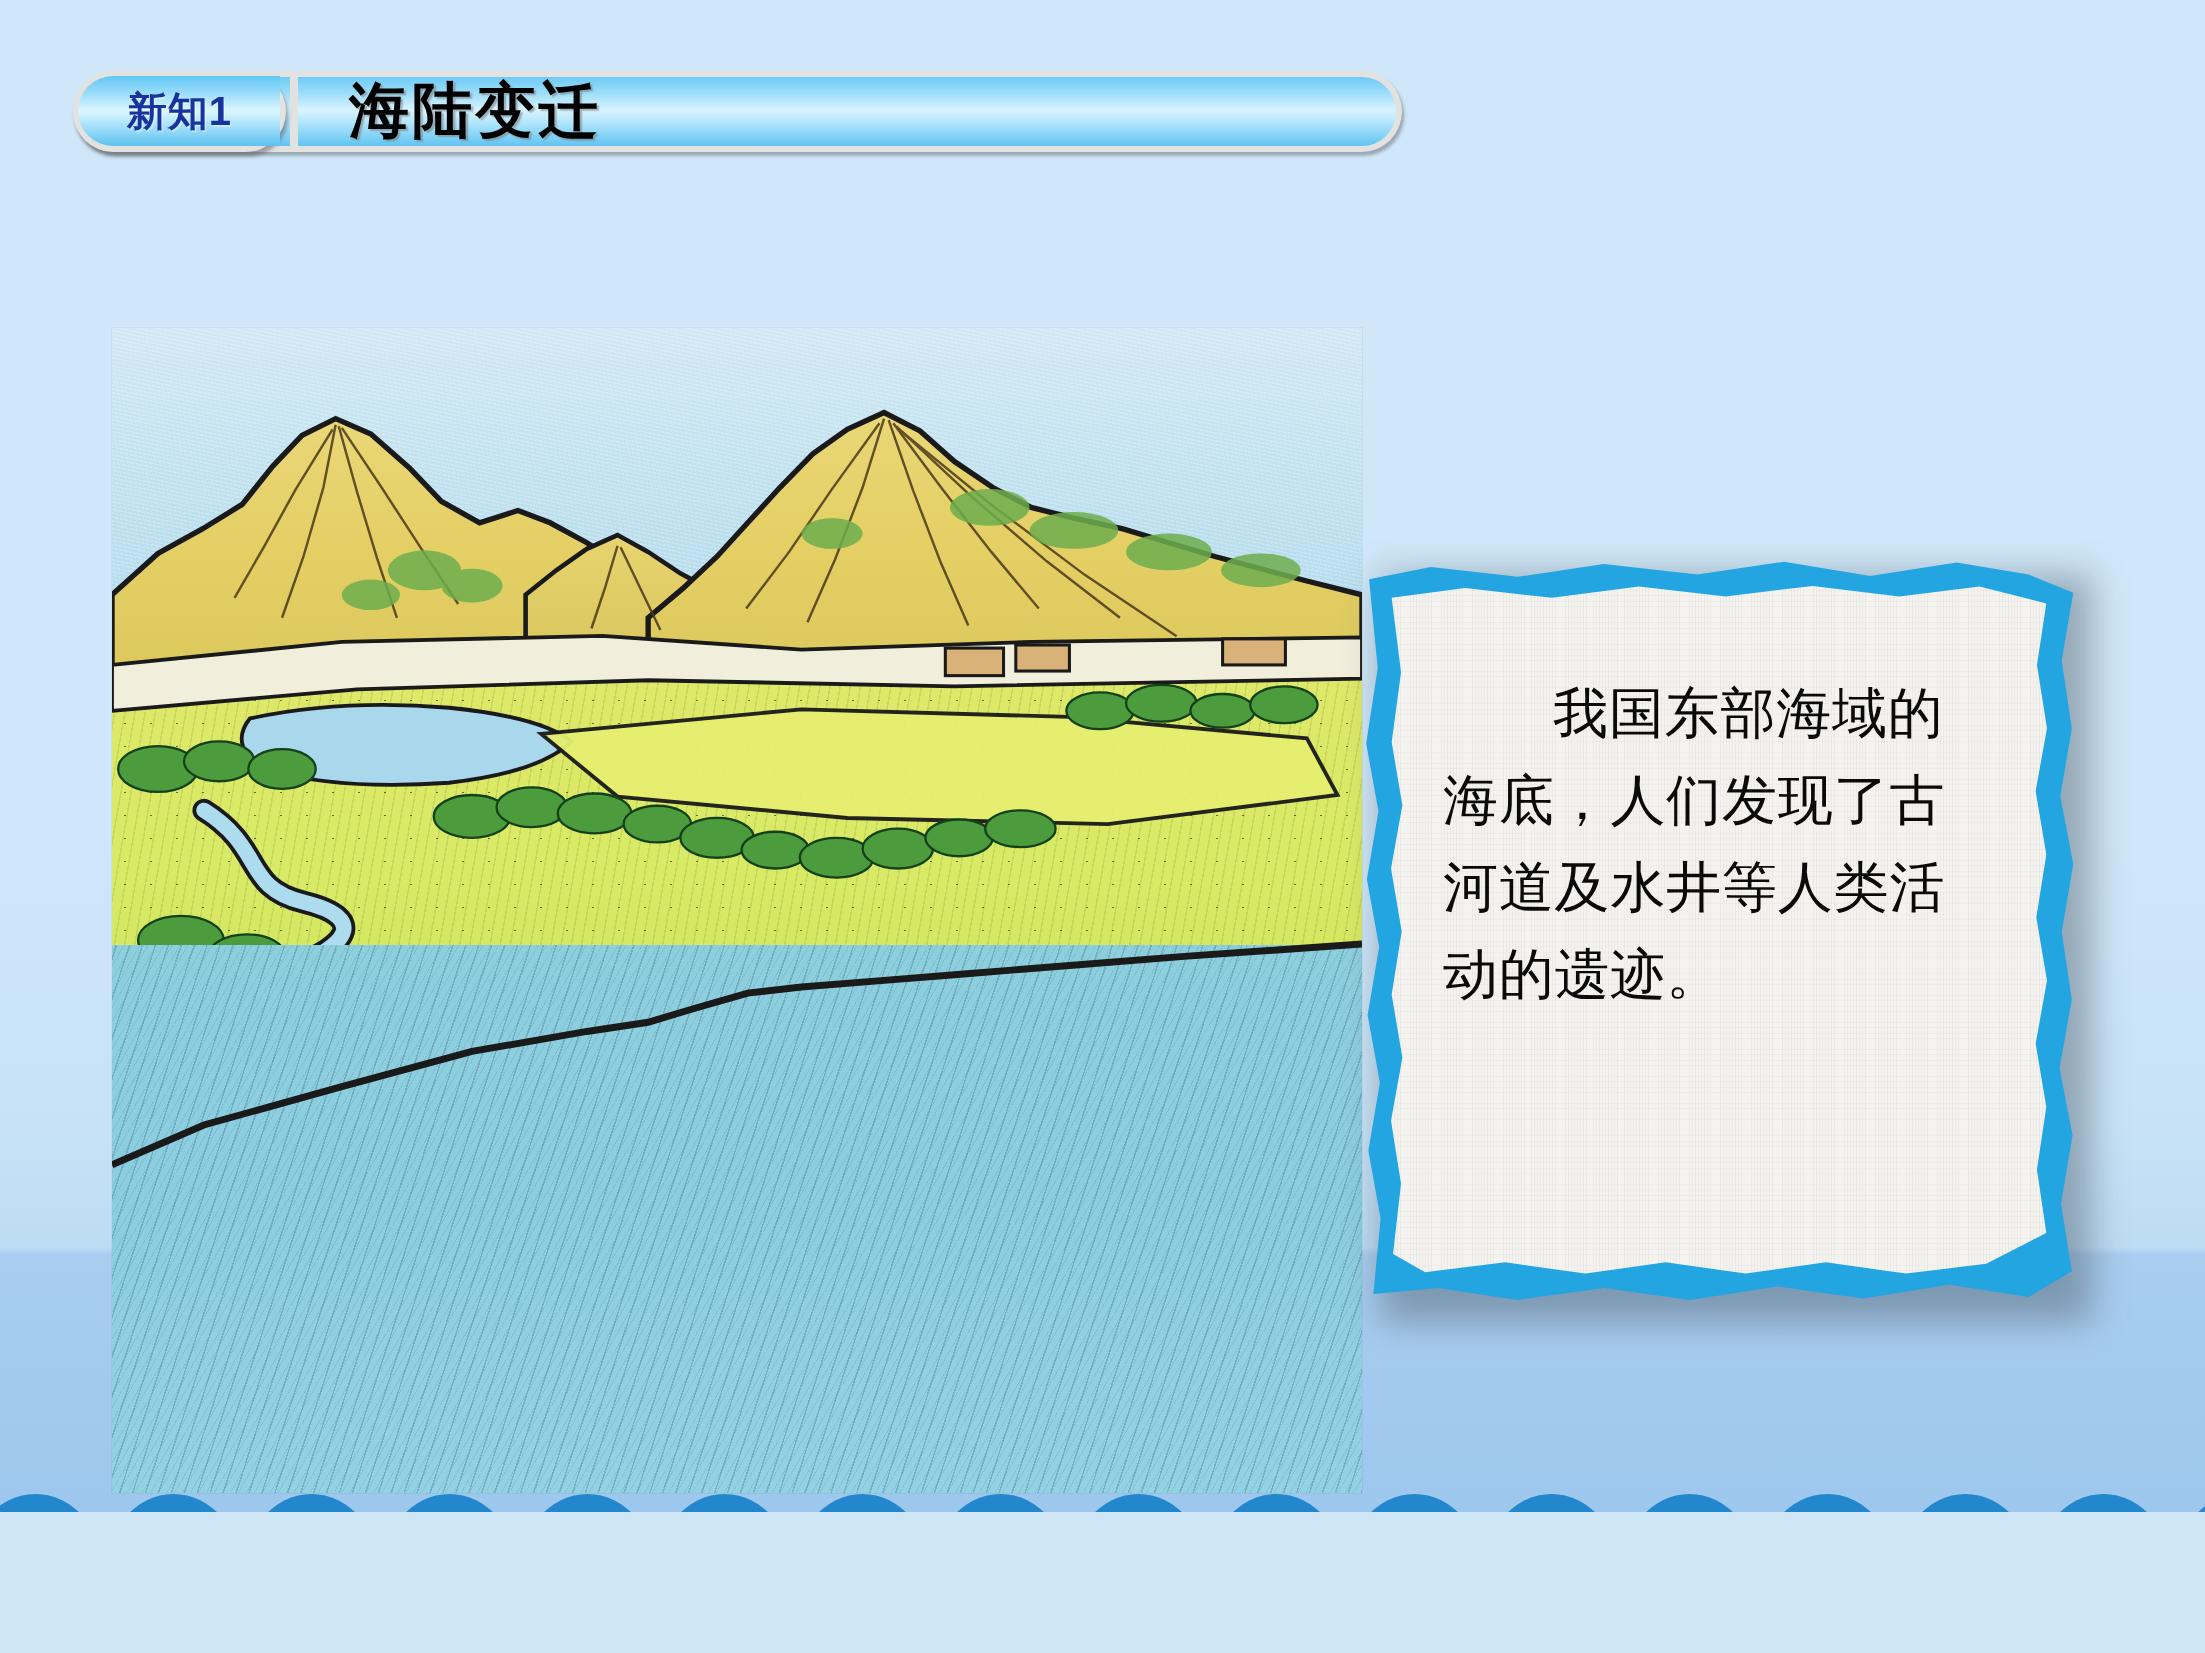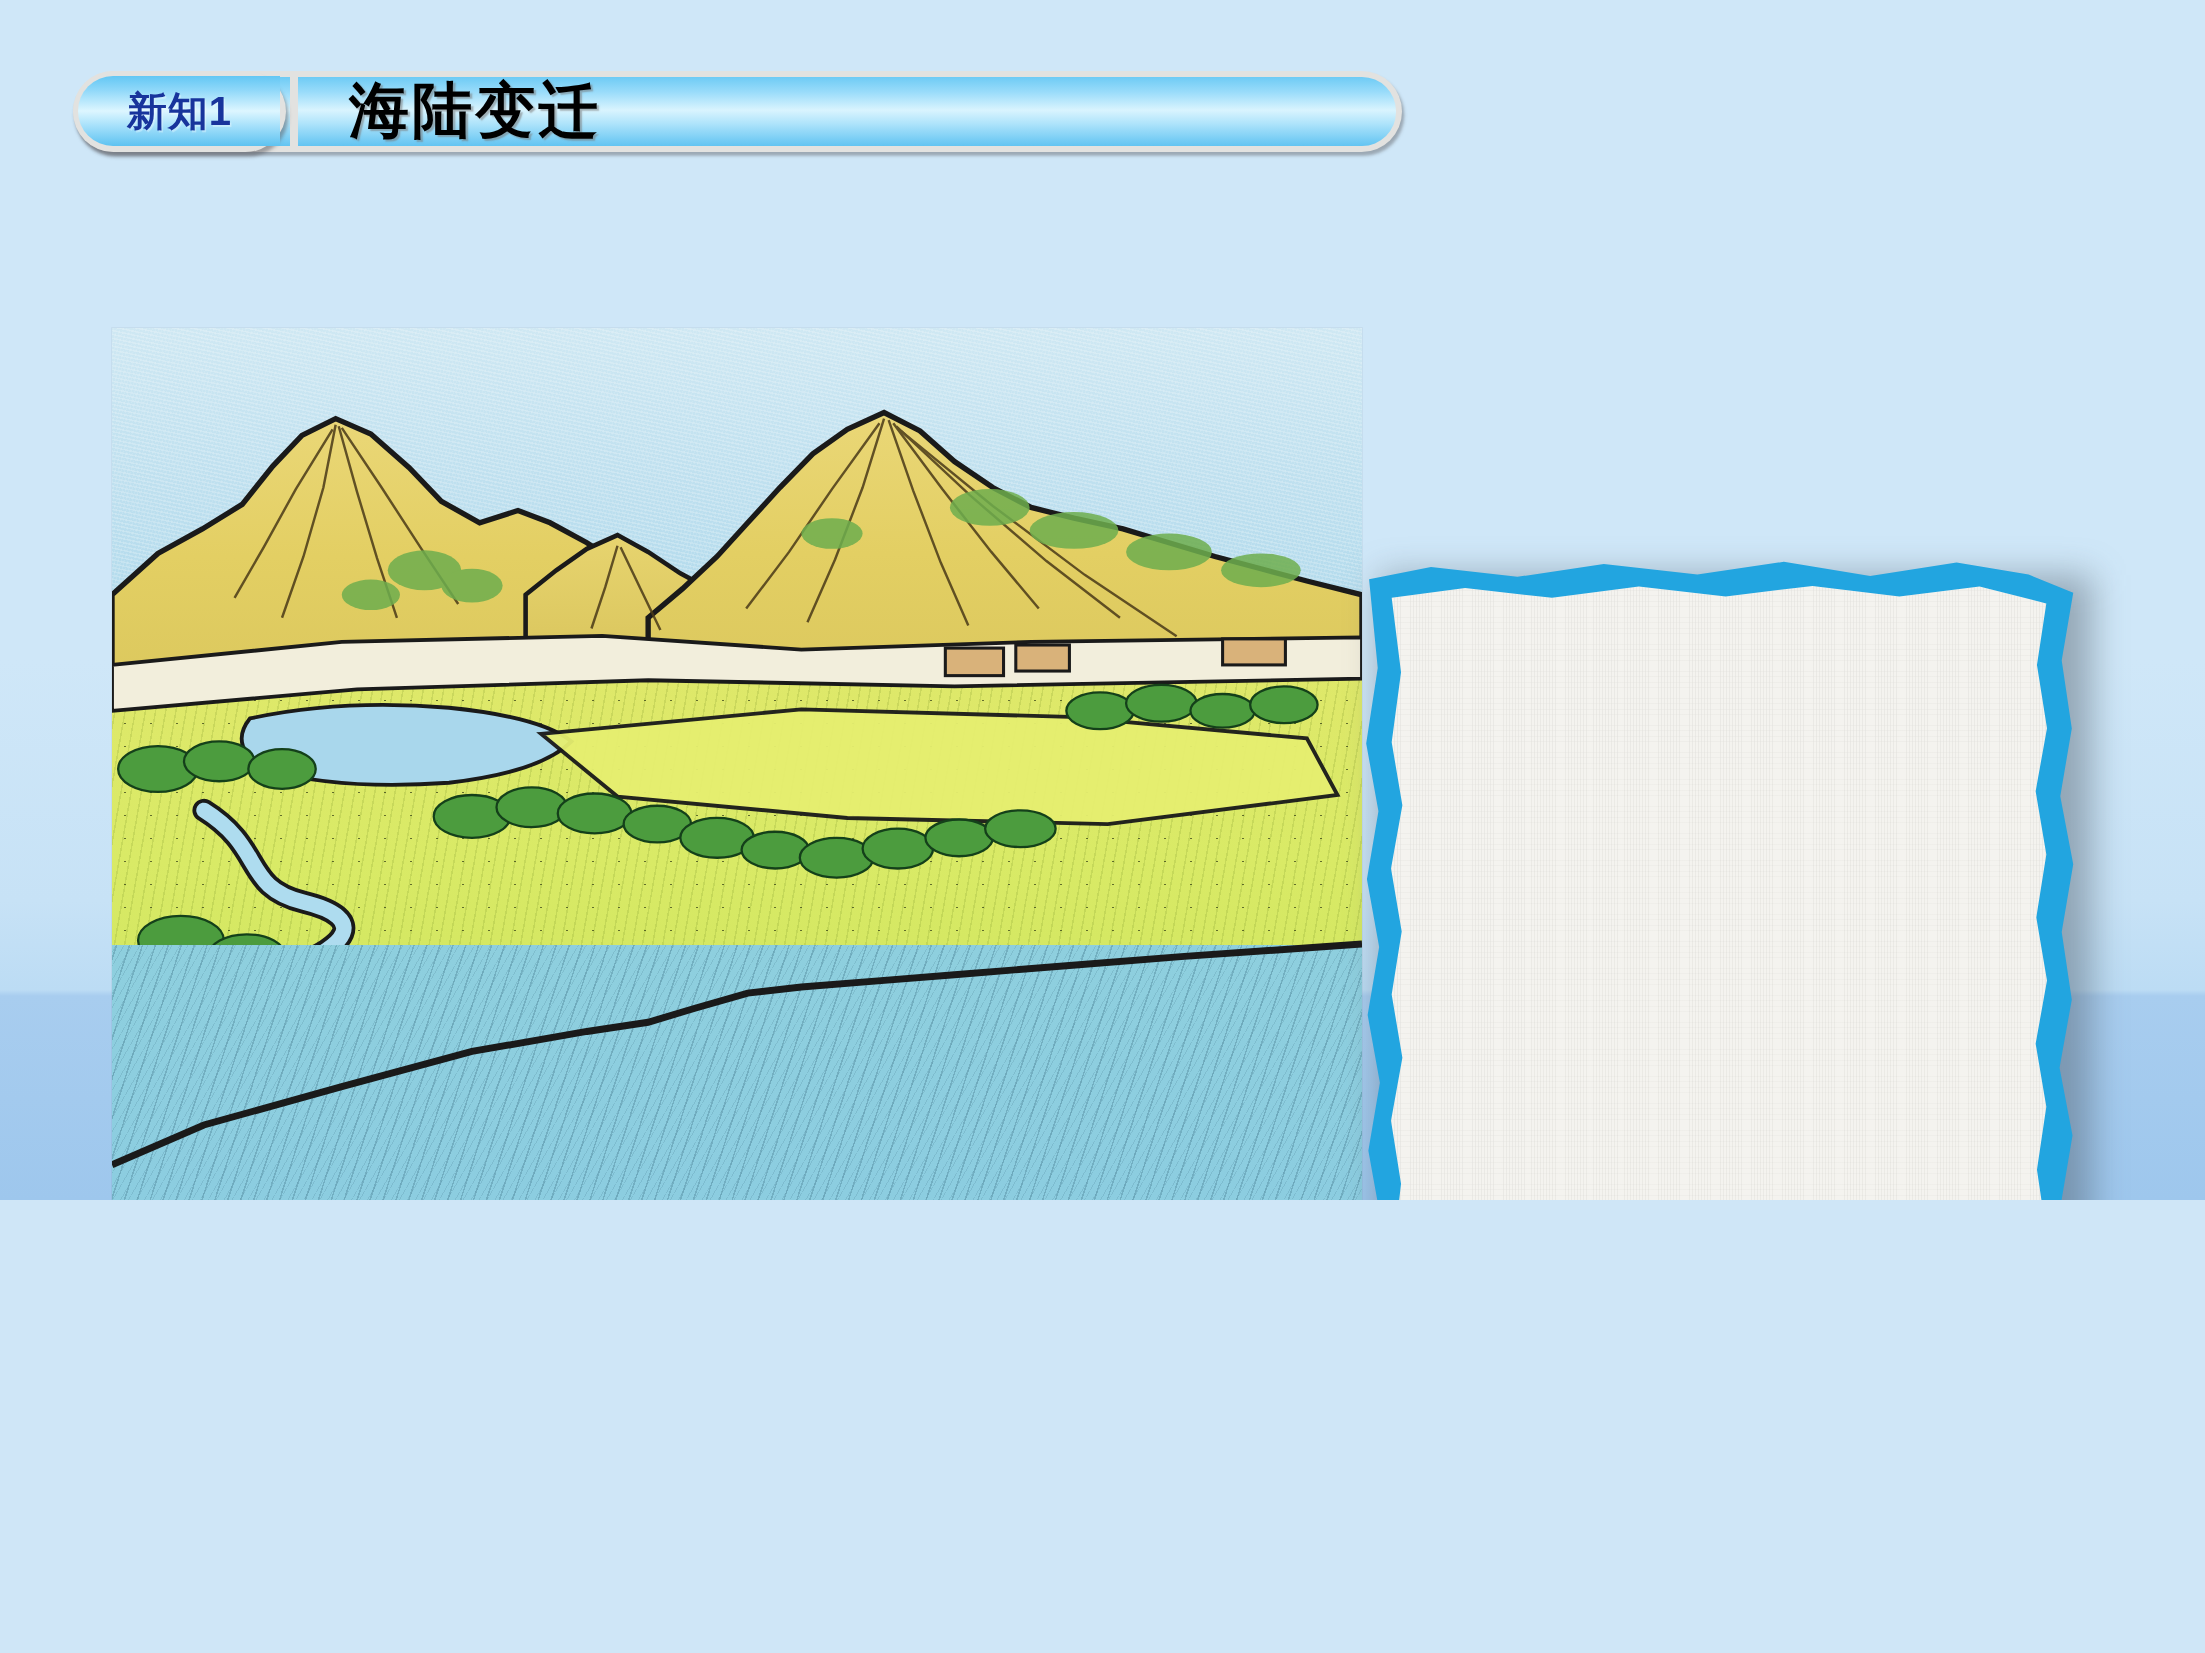--- a/index.html
+++ b/index.html
@@ -2,21 +2,21 @@
 <html style="font-size:12.3px"><head>
 <meta charset="utf-8">
 <style>
   html,body{margin:0;padding:0;}
   body{
     width:2205px;height:1654px;overflow:hidden;
     font-family:"Liberation Sans","DejaVu Sans",sans-serif;
     background:#cfe6f7;
   }
   #slide{
-    position:relative;width:2205px;height:1200px;overflow:hidden;
+    position:relative;width:2205px;height:1512px;overflow:hidden;
     background:linear-gradient(180deg,#cfe7f8 0%,#cfe7f8 55%,#c7e2f6 75%,#bcdcf4 82.5%,#a8cdef 83% ,#9ec7ed 100%);
   }
   
   #banner{
     position:absolute;left:73px;top:71px;width:1329px;height:81px;
   }
   .band{
     position:absolute;top:0;left:0;height:81px;width:100%;
     border-radius:41px;
     background:#e2e2e0;
@@ -291,20 +291,21 @@
                L900 120 L1000 112 L1100 104 L1250 92 L1400 80 L1632 64" fill="none" stroke="#1a1a1a" stroke-width="9"></path>
     </svg>
   </div>
 
   <div id="note">
     <div id="note-shadow"></div>
     <div id="note-blue"></div>
     <div id="note-paper">
       <div class="papertex"></div>
     </div>
+    <div id="note-text">我国东部海域的海底，人们发现了古河道及水井等人类活动的遗迹。</div>
   </div>
 
   <div class="archrow" id="archrow1">
       <div class="arch" style="left: -34px; background: rgb(34, 135, 205);"></div>
       <div class="arch" style="left: 104px; background: rgb(34, 135, 205);"></div>
       <div class="arch" style="left: 242px; background: rgb(34, 135, 205);"></div>
       <div class="arch" style="left: 380px; background: rgb(34, 135, 205);"></div>
       <div class="arch" style="left: 518px; background: rgb(34, 135, 205);"></div>
       <div class="arch" style="left: 655px; background: rgb(34, 135, 205);"></div>
       <div class="arch" style="left: 793px; background: rgb(34, 135, 205);"></div>

